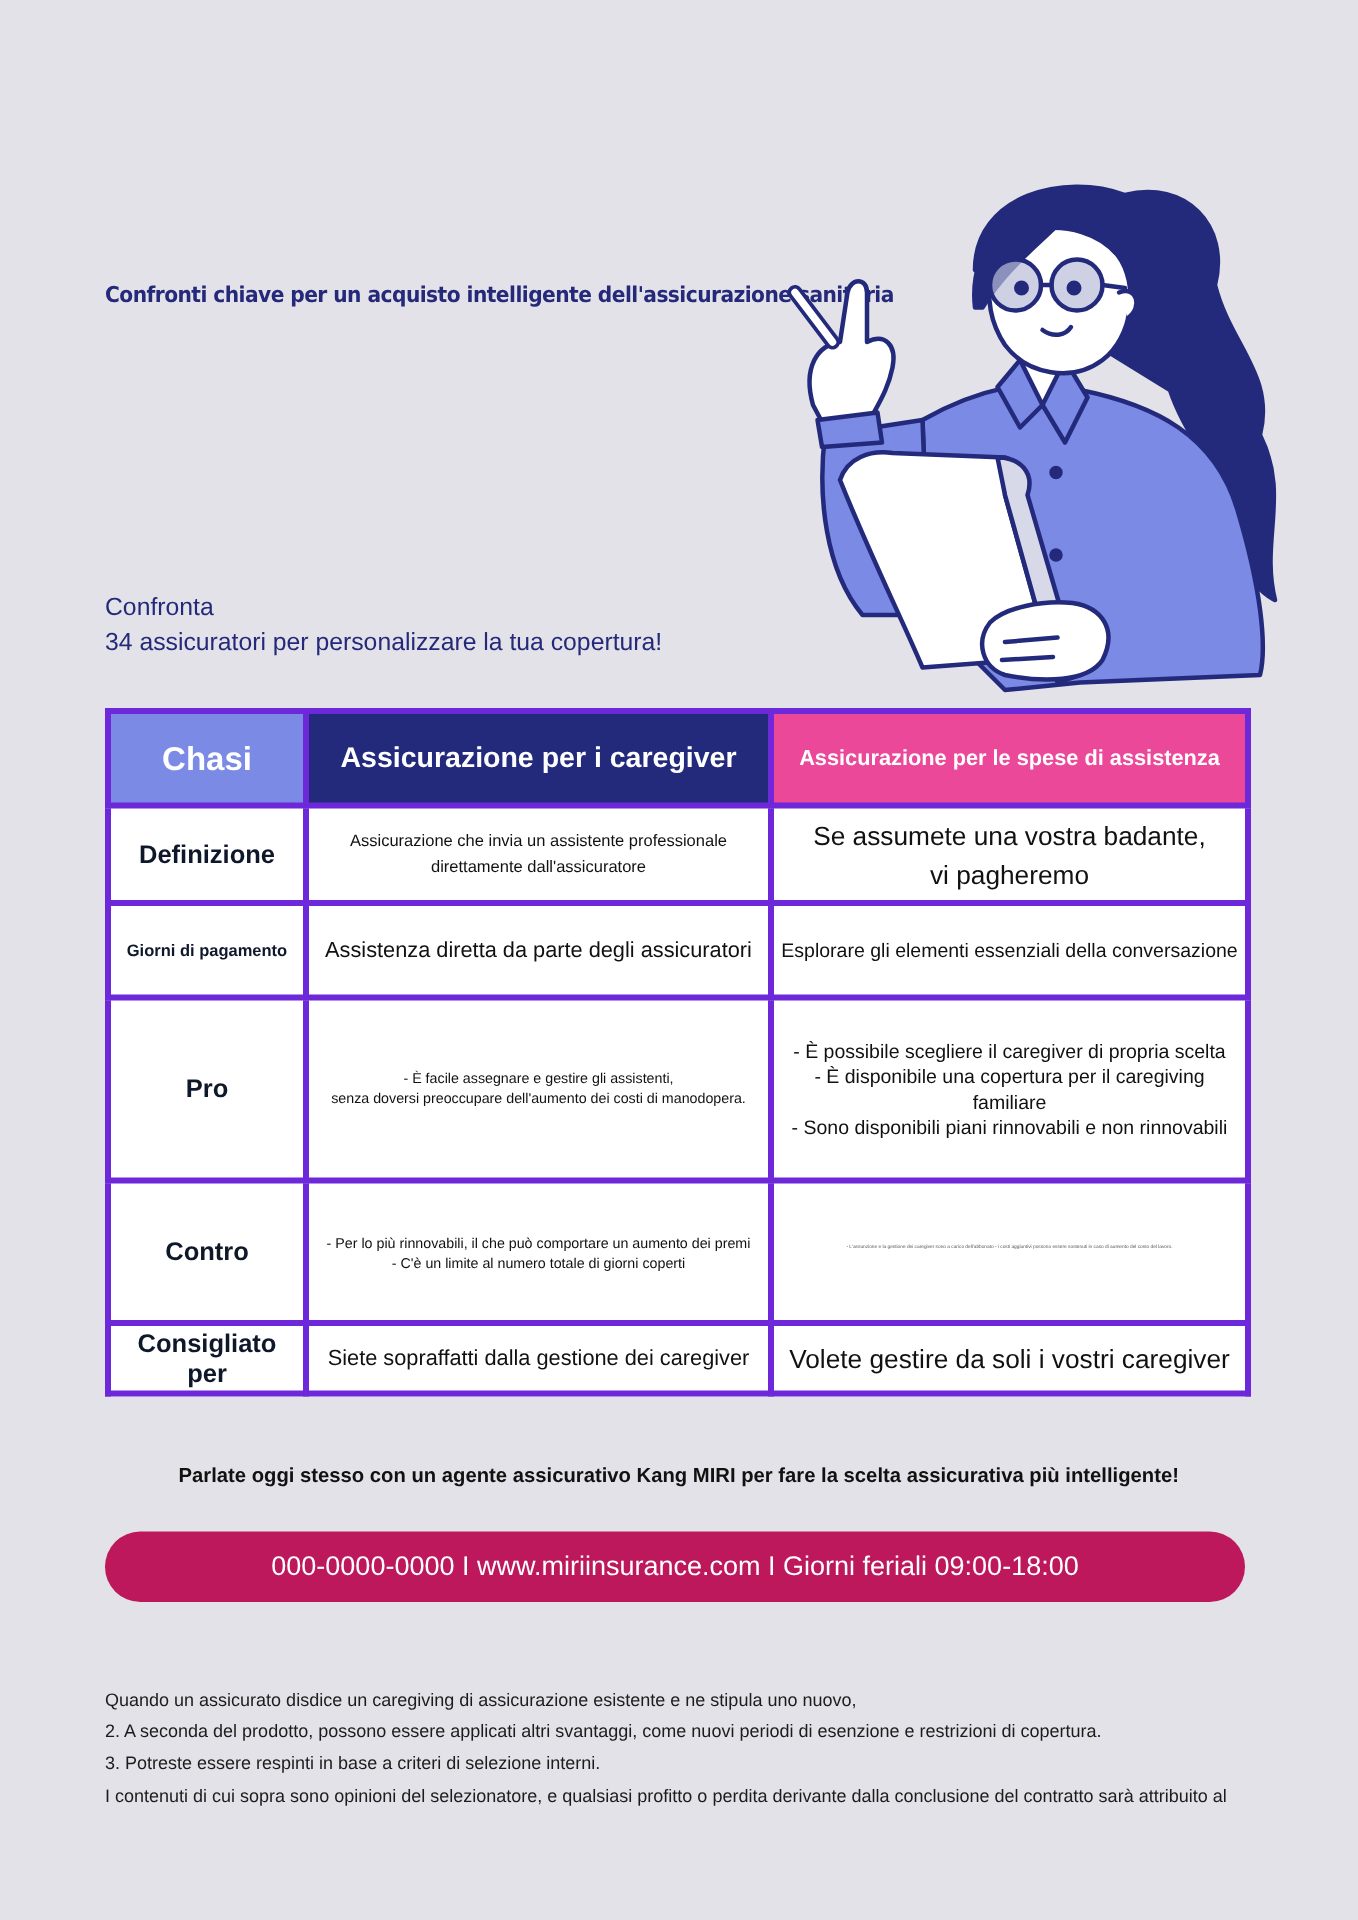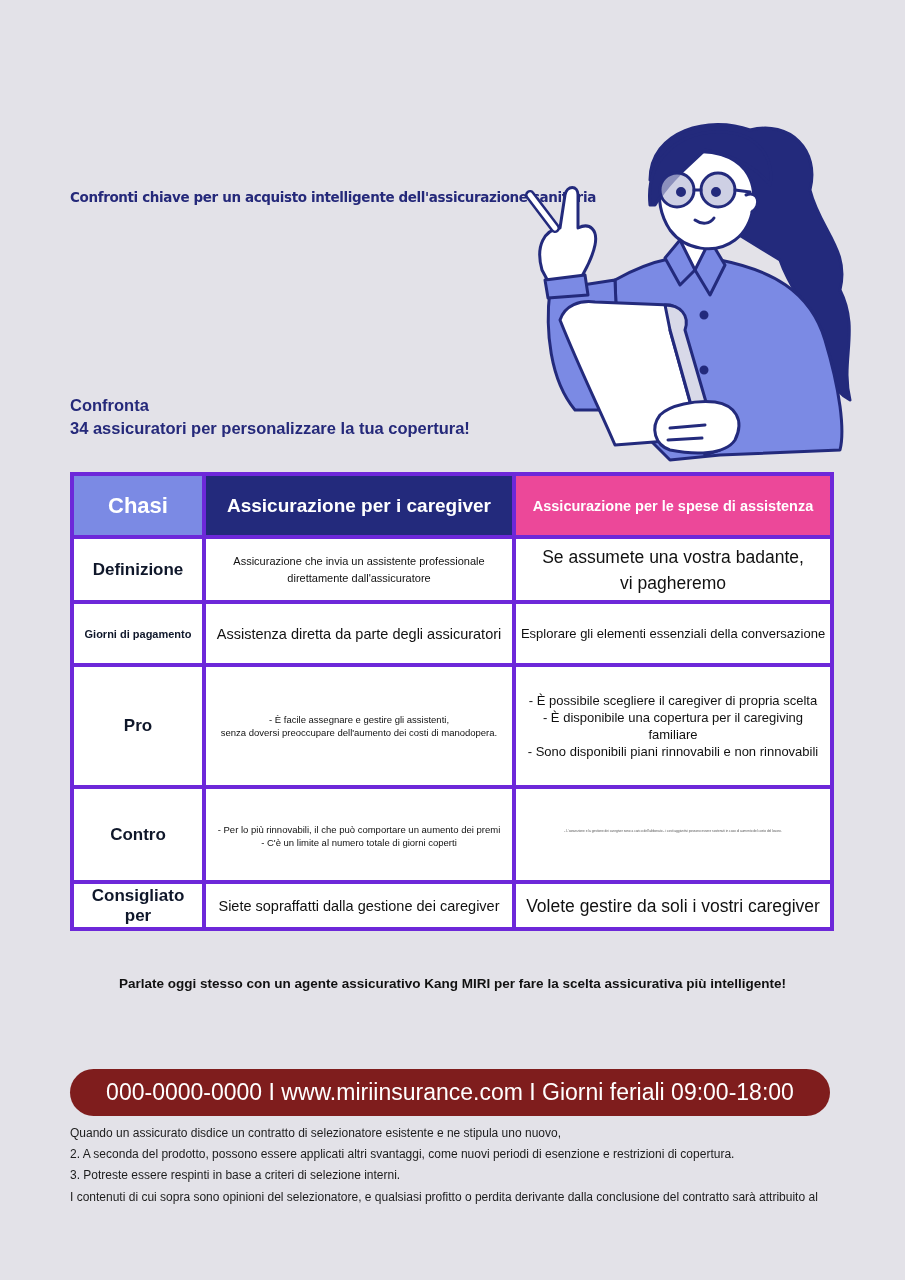--- a/index.html
+++ b/index.html
@@ -13,21 +13,21 @@
     }
     .headline {
       position: absolute; left: 70px; top: 189px;
       font-family: "DejaVu Sans", sans-serif;
       font-weight: bold; font-size: 14.5px; color: #25297a;
       letter-spacing: -0.4px; transform: scaleX(0.93); transform-origin: left top;
       white-space: nowrap; z-index: 1;
     }
     .subhead {
       position: absolute; left: 70px; top: 394px;
-      font-weight: bold; font-size: 16.5px; line-height: 23px; color: #25297a;
+      font-weight: normal; font-size: 16.5px; line-height: 23px; color: #25297a;
       z-index: 1;
     }
     .illustration { position: absolute; left: 520px; top: 110px; width: 350px; height: 370px; z-index: 2; }
 
     table.compare {
       position: absolute; left: 70px; top: 472px; width: 760px;
       border-collapse: collapse; table-layout: fixed; background: #fff; z-index: 3;
     }
     table.compare td, table.compare th {
       border: 4px solid #6d28d9; text-align: center; vertical-align: middle;
@@ -45,24 +45,23 @@
     td.fs-xl { font-size: 17.5px; line-height: 26px; }
     td.fs-tiny { font-size: 3.2px; line-height: 5px; color: #555; }
     .line { display: block; }
 
     .cta {
       position: absolute; left: 0; top: 976px; width: 905px; text-align: center;
       font-weight: bold; font-size: 13.5px; color: #111;
     }
     .contact-pill {
       position: absolute; left: 70px; top: 1021px; width: 760px; height: 47px;
-      background: #7f1d1d; border-radius: 24px; color: #fff;
-      font-size: 23px; display: flex; align-items: center; justify-content: center;
+      background: #be185d; border-radius: 24px; color: #fff;
+      font-size: 18px; display: flex; align-items: center; justify-content: center;
       cursor: pointer;
-      margin-top: 48px;
     }
     .disclaimer {
       position: absolute; left: 70px; top: 1123px; width: 835px;
       font-size: 12px; line-height: 21.2px; color: #1c1c1c; white-space: nowrap;
     }
   </style>
 </head>
 <body>
 
 <div class="headline">Confronti chiave per un acquisto intelligente dell'assicurazione sanitaria</div>
@@ -181,17 +180,17 @@
     </td>
   </tr>
 </tbody>
   </table>
 
 <div class="cta">Parlate oggi stesso con un agente assicurativo Kang MIRI per fare la scelta assicurativa più intelligente!</div>
 
 <div class="contact-pill">000-0000-0000 I www.miriinsurance.com I Giorni feriali 09:00-18:00</div>
 
 <div class="disclaimer">
-  <span class="line">Quando un assicurato disdice un contratto di selezionatore esistente e ne stipula uno nuovo,</span>
+  <span class="line">Quando un assicurato disdice un caregiving di assicurazione esistente e ne stipula uno nuovo,</span>
   <span class="line">2. A seconda del prodotto, possono essere applicati altri svantaggi, come nuovi periodi di esenzione e restrizioni di copertura.</span>
   <span class="line">3. Potreste essere respinti in base a criteri di selezione interni.</span>
   <span class="line">I contenuti di cui sopra sono opinioni del selezionatore, e qualsiasi profitto o perdita derivante dalla conclusione del contratto sarà attribuito al</span>
 </div>
 
 </body></html>

